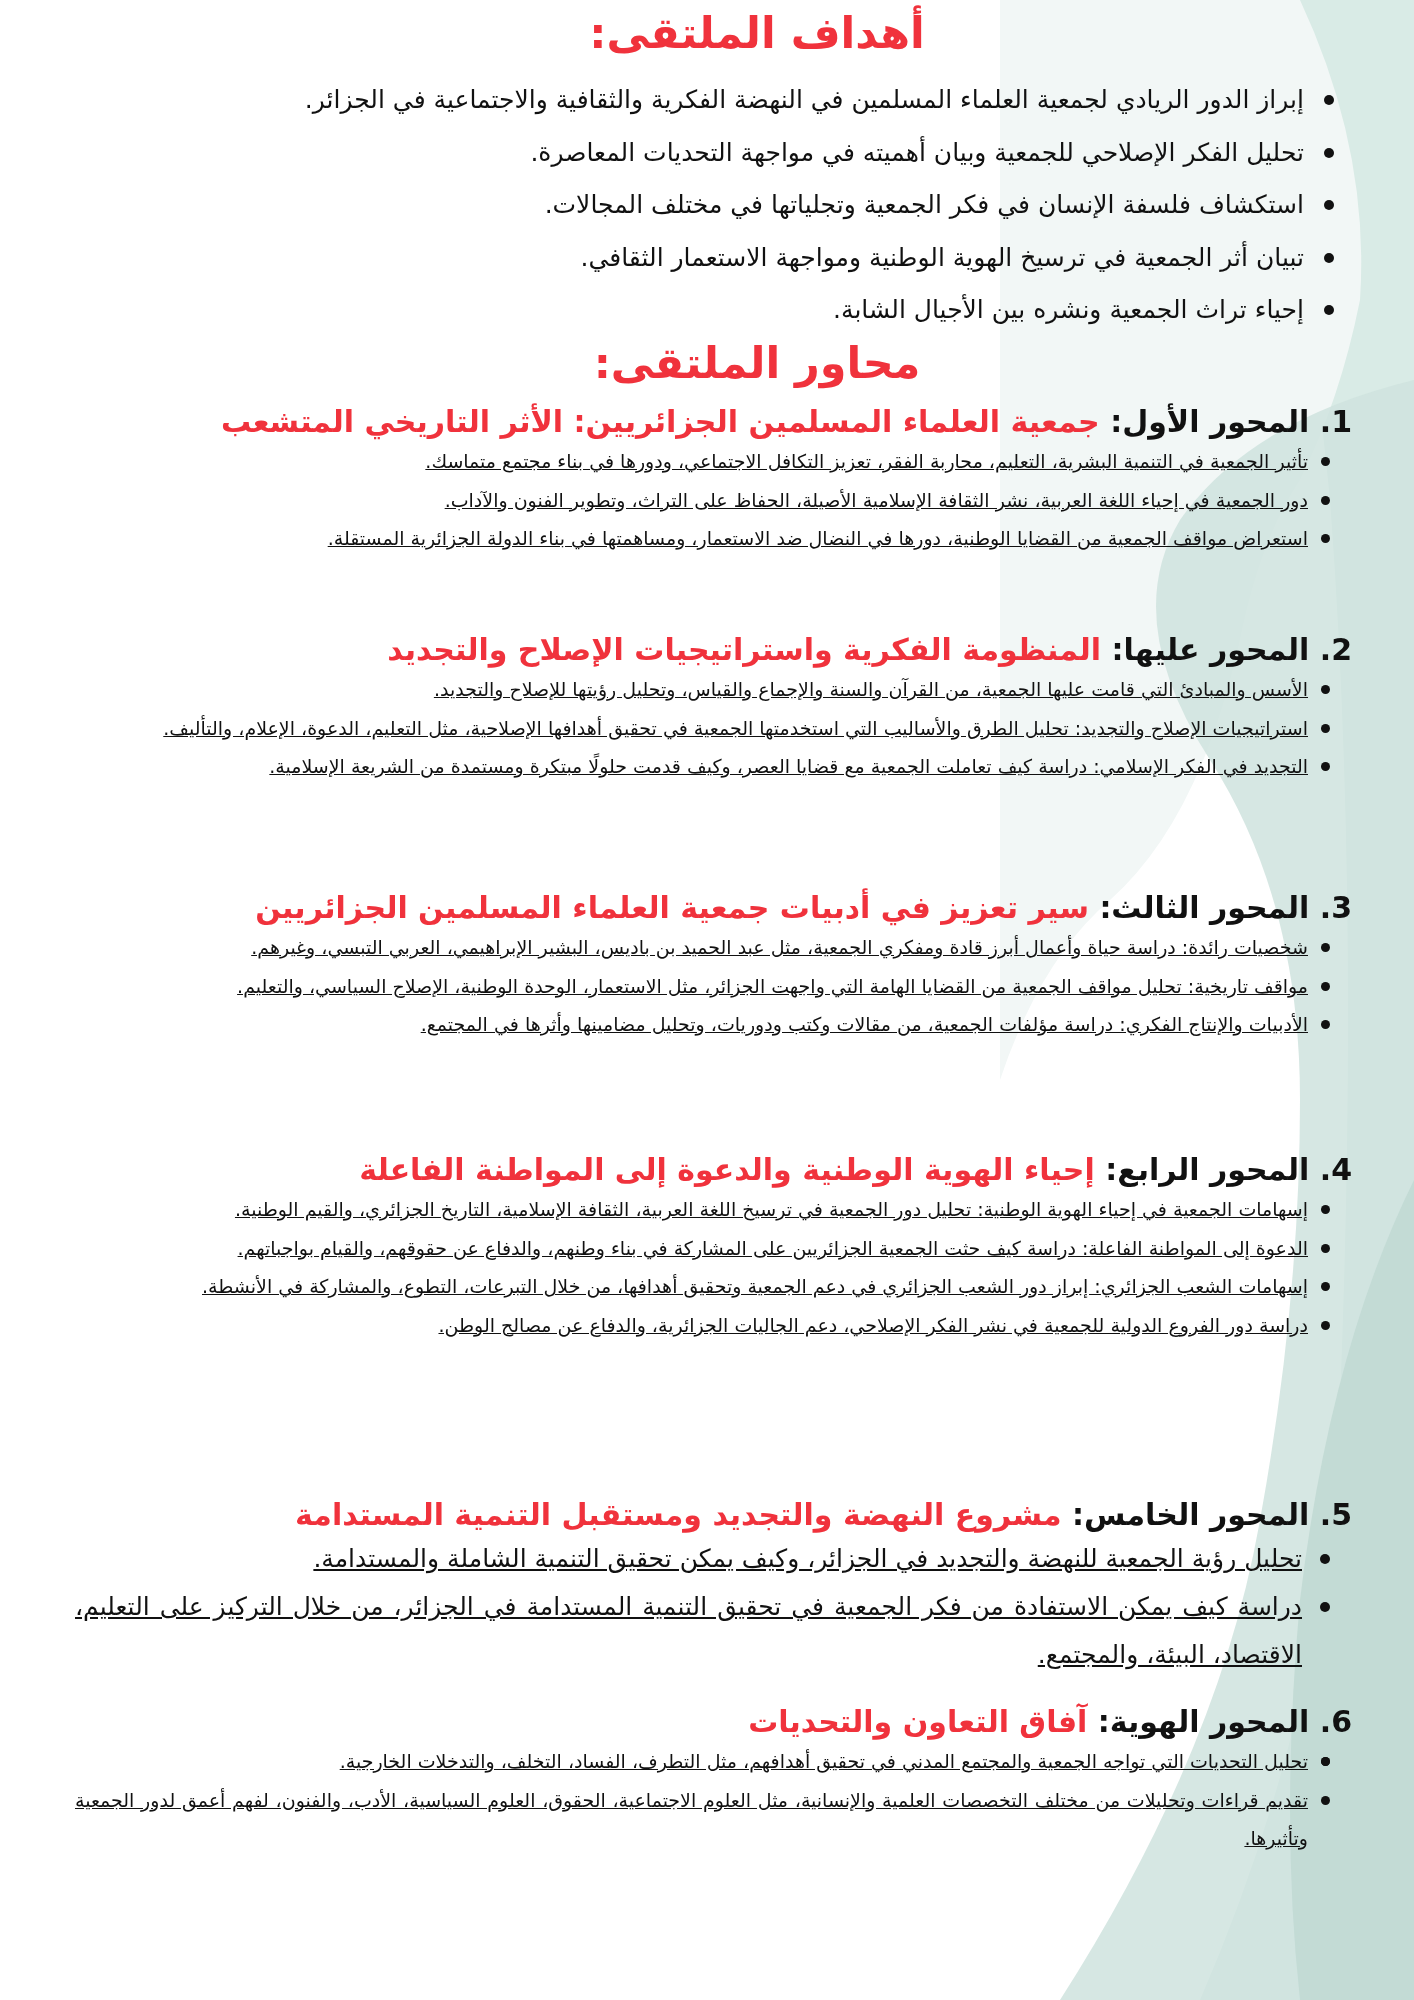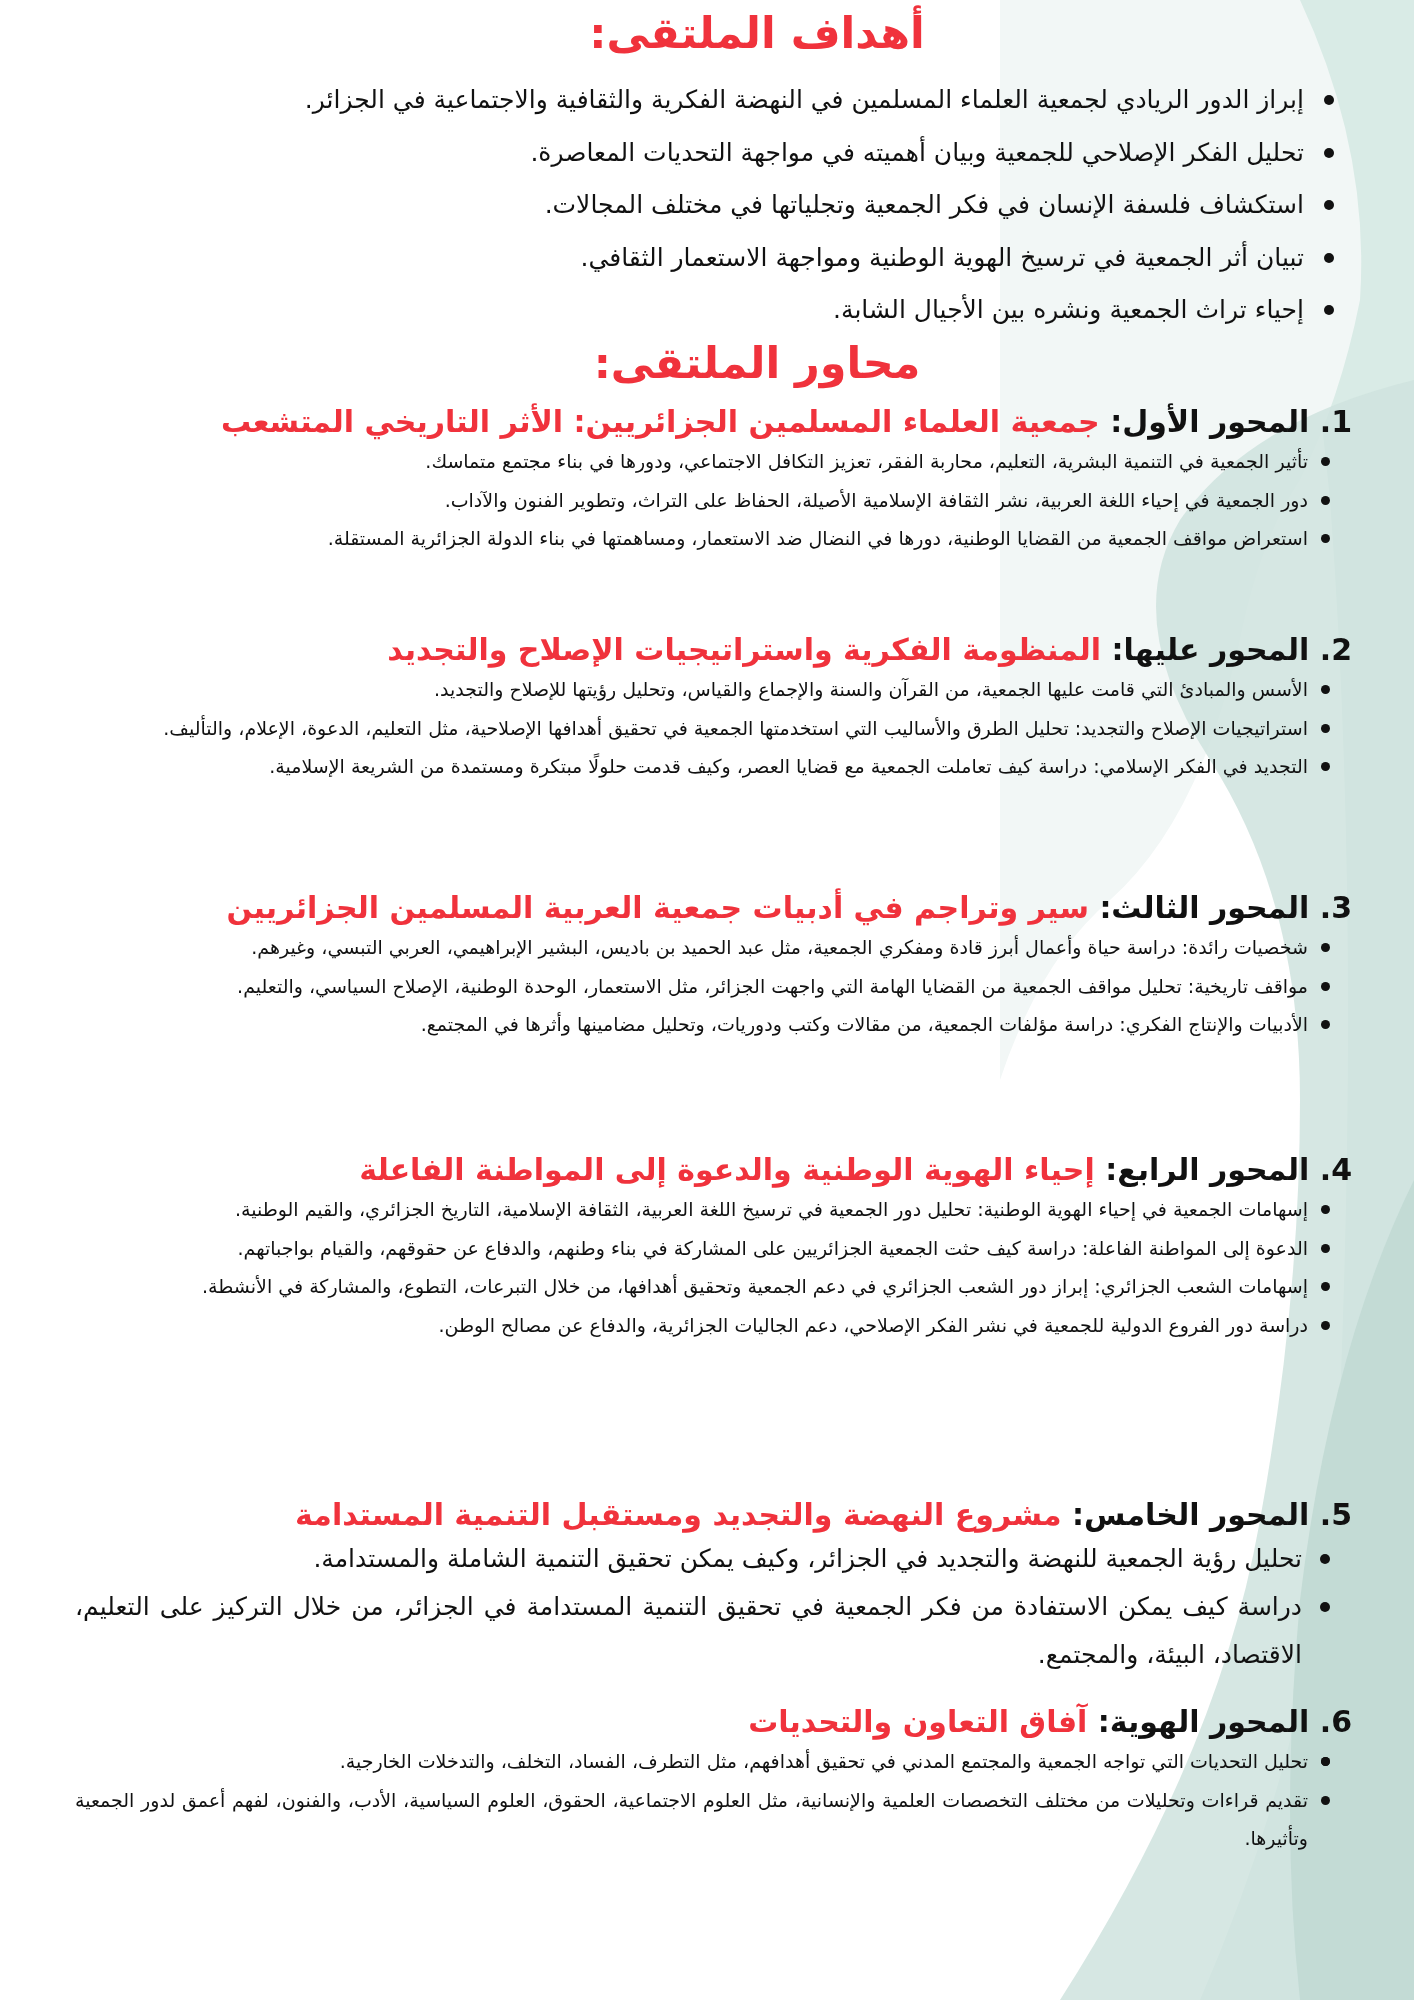--- a/index.html
+++ b/index.html
@@ -81,20 +81,21 @@
   }
   .axis li {
     font-size: 19px;
     line-height: 38.5px;
     text-align: justify;
     text-align-last: right;
     position: relative;
     padding-right: 22px;
     width: 1255px;
     box-sizing: border-box;
+    text-decoration: underline;
   }
   .axis li .bullet {
     position: absolute;
     right: 0;
     top: 15px;
     width: 9px; height: 9px;
     border-radius: 50%;
     background: #111;
   }
   .axis.big li {
@@ -174,21 +175,21 @@
       <li><span class="bullet"></span><span>الأسس والمبادئ التي قامت عليها الجمعية، من القرآن والسنة والإجماع والقياس، وتحليل رؤيتها للإصلاح والتجديد.</span></li>
       <li><span class="bullet"></span><span>استراتيجيات الإصلاح والتجديد: تحليل الطرق والأساليب التي استخدمتها الجمعية في تحقيق أهدافها الإصلاحية، مثل التعليم، الدعوة، الإعلام، والتأليف.</span></li>
       <li><span class="bullet"></span><span>التجديد في الفكر الإسلامي: دراسة كيف تعاملت الجمعية مع قضايا العصر، وكيف قدمت حلولًا مبتكرة ومستمدة من الشريعة الإسلامية.</span></li>
     </ul>
   </section>
 
   <section class="axis" style="top:888px;">
     <h2 class="axis-head">
       <span class="num">3.</span>
       <span class="lbl">المحور الثالث:</span>
-      <span class="ttl">سير وتراجم في أدبيات جمعية العربية المسلمين الجزائريين</span>
+      <span class="ttl">سير تعزيز في أدبيات جمعية العلماء المسلمين الجزائريين</span>
     </h2>
     <ul>
       <li><span class="bullet"></span><span>شخصيات رائدة: دراسة حياة وأعمال أبرز قادة ومفكري الجمعية، مثل عبد الحميد بن باديس، البشير الإبراهيمي، العربي التبسي، وغيرهم.</span></li>
       <li><span class="bullet"></span><span>مواقف تاريخية: تحليل مواقف الجمعية من القضايا الهامة التي واجهت الجزائر، مثل الاستعمار، الوحدة الوطنية، الإصلاح السياسي، والتعليم.</span></li>
       <li><span class="bullet"></span><span>الأدبيات والإنتاج الفكري: دراسة مؤلفات الجمعية، من مقالات وكتب ودوريات، وتحليل مضامينها وأثرها في المجتمع.</span></li>
     </ul>
   </section>
 
   <section class="axis" style="top:1150px;">
     <h2 class="axis-head">

